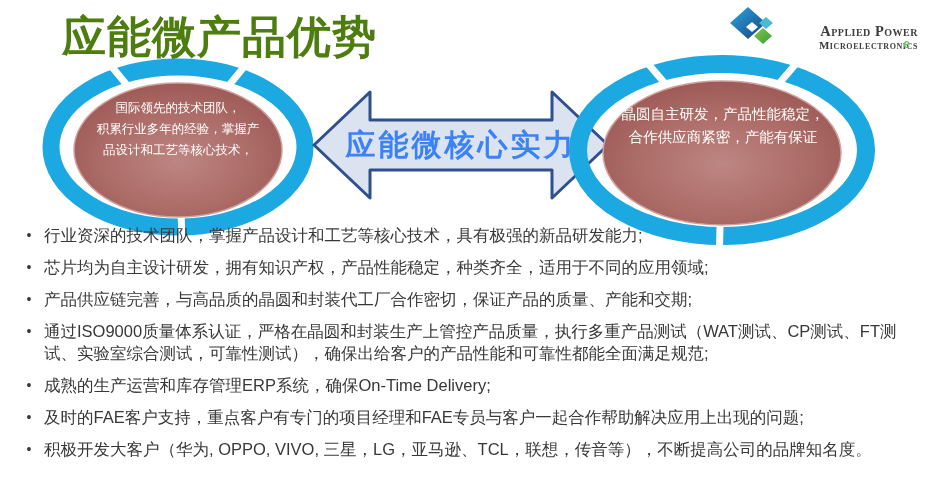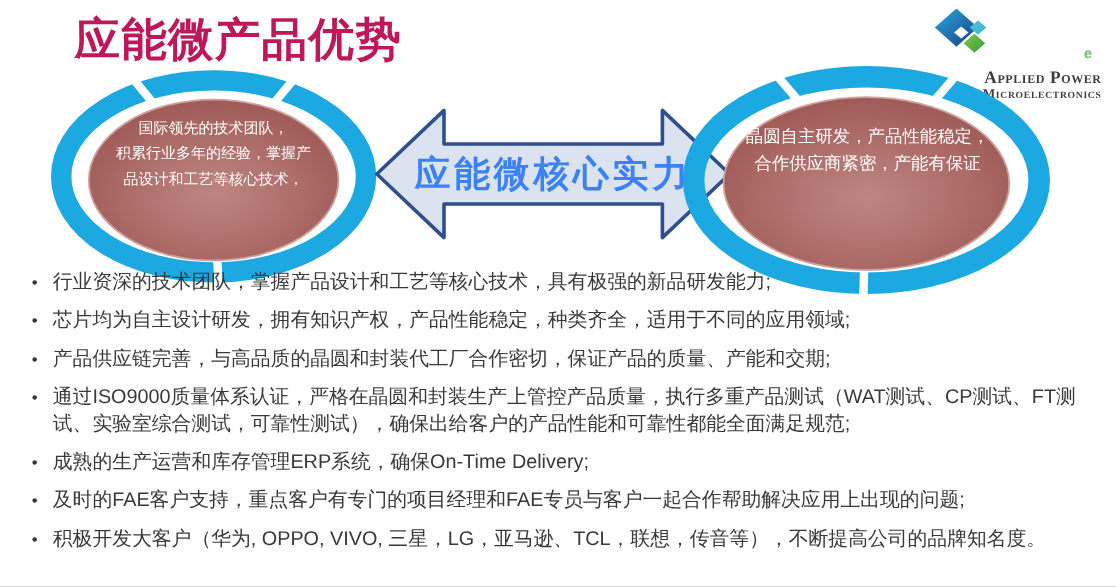--- a/index.html
+++ b/index.html
@@ -5,39 +5,39 @@
   * { margin: 0; padding: 0; box-sizing: border-box; }
   body { background: #888; font-family: "Liberation Sans", sans-serif; }
   .slide {
     position: relative; width: 930px; height: 489px;
     background: #ffffff; overflow: hidden; margin: 0 auto;
   }
 
   
   .page-title {
     position: absolute; left: 62px; top: 8px;
-    font-size: 38px; font-weight: bold; letter-spacing: 1px;
-    color: #be185d; white-space: nowrap;
+    font-size: 44px; font-weight: bold; letter-spacing: 1px;
+    color: #4d7c0f; white-space: nowrap;
   }
 
   
-  .logo { position: absolute; top: 7px; right: 12px; display: flex; align-items: flex-start; gap: 5px; flex-direction: column; }
+  .logo { position: absolute; top: 7px; right: 12px; display: flex; align-items: flex-end; gap: 5px; }
   .logo-text { text-align: right; color: #3d3d3d; font-family: "Liberation Serif", serif; }
   .logo-line1 { font-size: 14.5px; font-weight: bold; font-variant: small-caps; letter-spacing: 0.5px; }
   .logo-line2 { font-size: 11px; font-weight: bold; font-variant: small-caps; letter-spacing: 0.6px; margin-top: -1px; margin-left: 40px; }
   .watermark-e { position: absolute; top: 37px; right: 20px; color: #6CC071; font-size: 12px; font-weight: bold; }
 
   
   .ellipse-group { position: absolute; }
   .ellipse-group svg { position: absolute; left: 0; top: 0; }
   .ellipse-text {
     position: absolute; text-align: center; color: #ffffff; z-index: 3;
   }
   .left-group { left: 42px; top: 58px; width: 272px; height: 180px; }
-  .left-group .ellipse-text { left: 28px; top: 40px; width: 216px; font-size: 12.5px; line-height: 21px; font-family: Liberation Mono, monospace; }
+  .left-group .ellipse-text { left: 28px; top: 40px; width: 216px; font-size: 12.5px; line-height: 21px; }
   .right-group { left: 569px; top: 55px; width: 308px; height: 192px; }
   .right-group .ellipse-text { left: 22px; top: 48px; width: 264px; font-size: 14.5px; line-height: 23px; }
 
   .arrow-group { position: absolute; left: 312px; top: 84px; width: 298px; height: 122px; }
   .arrow-label {
     position: absolute; left: 0; top: 0; width: 100%; height: 100%;
     display: flex; align-items: center; justify-content: center;
     color: #3b82f6; font-size: 30px; letter-spacing: 3px;
     font-family: "Liberation Serif", serif; font-weight: bold; z-index: 2;
   }

